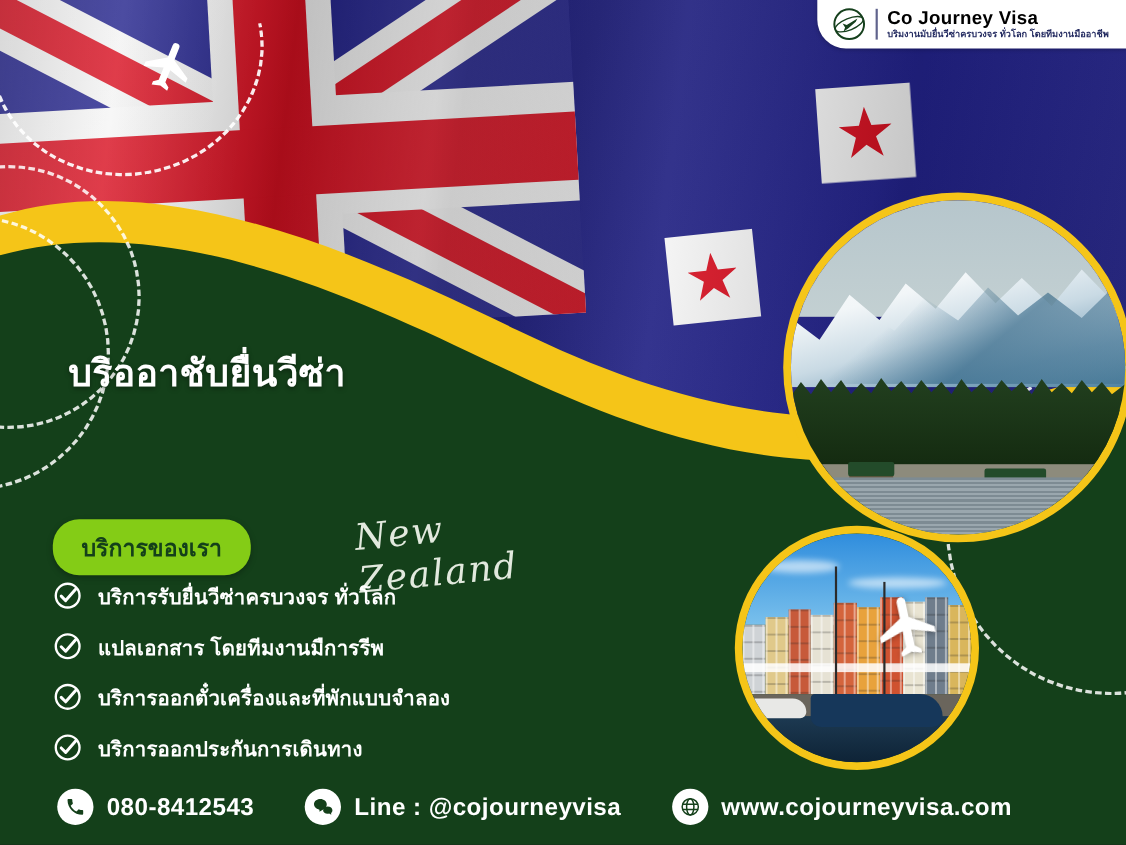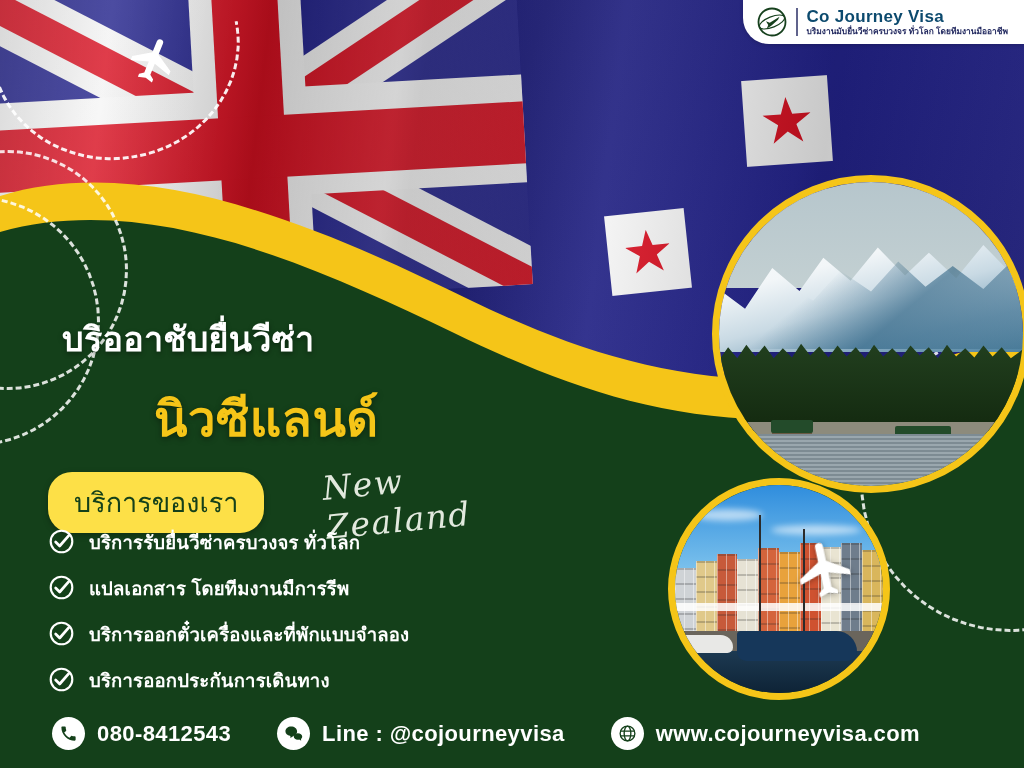--- a/index.html
+++ b/index.html
@@ -60,36 +60,36 @@
   .plane-top svg{width:100%;height:100%;display:block;}
 
   
   .logo{position:absolute;right:0;top:0;height:44px;padding:4px 16px 4px 14px;
     background:#fff;border-bottom-left-radius:26px;display:flex;align-items:center;gap:9px;
     box-shadow:0 1px 4px rgba(0,0,0,.2);}
   .logo-mark{width:30px;height:30px;border-radius:50%;flex:none;color:#16401d;}
   .logo-mark svg{width:100%;height:100%;display:block;}
   .logo-sep{width:2px;height:28px;background:#2b2f66;opacity:.75;}
   .logo-txt{line-height:1.02;}
-  .logo-name{font-size:17px;font-weight:700;color:#0c4a6e;letter-spacing:.3px;white-space:nowrap;}
+  .logo-name{font-size:17px;font-weight:700;color:#000000;letter-spacing:.3px;white-space:nowrap;}
   .logo-sub{font-size:8.4px;font-weight:700;color:#232a60;white-space:nowrap;margin-top:2px;}
 
   
   .headline{position:absolute;left:62px;top:312px;}
   .h-top{font-size:34px;font-weight:700;color:#fff;letter-spacing:.3px;
          text-shadow:0 2px 5px rgba(0,0,0,.4);}
   .h-main{font-size:49px;font-weight:700;color:#f5c518;margin-top:14px;margin-left:92px;
          letter-spacing:.5px;text-shadow:0 2px 6px rgba(0,0,0,.4);}
   .h-script{position:absolute;left:262px;top:150px;font-size:33px;color:#eef3e9;
     font-family:"DejaVu Serif",serif;font-style:italic;font-weight:400;
     transform:rotate(-5.5deg);letter-spacing:1.5px;opacity:.95;}
 
   
-  .badge{position:absolute;left:48px;top:472px;background:#fde047;border-radius:24px;
-    padding:9px 26px;font-size:27px;font-weight:400;color:#14401a;
+  .badge{position:absolute;left:48px;top:472px;background:#84cc16;border-radius:24px;
+    padding:9px 26px;font-size:21px;font-weight:700;color:#14401a;
     box-shadow:0 2px 6px rgba(0,0,0,.28);}
   .list{position:absolute;left:48px;top:528px;display:flex;flex-direction:column;gap:17px;}
   .li{display:flex;gap:14px;}
   .li-ic{width:27px;height:27px;flex:none;color:#fff;}
   .li-ic svg{width:100%;height:100%;display:block;}
   .li-tx{font-size:18.5px;font-weight:700;color:#fff;letter-spacing:.2px;}
 
   
   .circ{position:absolute;border-radius:50%;overflow:hidden;}
   .ring-big{left:712px;top:175px;width:318px;height:318px;border:7px solid #f5c518;}
@@ -266,21 +266,20 @@
     </div>
     <div class="logo-sep"></div>
     <div class="logo-txt">
       <div class="logo-name">Co Journey Visa</div>
       <div class="logo-sub">บริมงานมับยื่นวีซ่าครบวงจร ทั่วโลก โดยทีมงานมืออาชีพ</div>
     </div>
   </div>
 
   <div class="headline">
     <div class="h-top">บริออาชับยื่นวีซ่า</div>
-    <div class="h-main">นิวซีแลนด์</div>
     <div class="h-script">New Zealand</div>
   </div>
 
   <div class="badge">บริการของเรา</div>
 
   <div class="list">
     <div class="li">
       <span class="li-ic">
         <svg viewBox="0 0 24 24" fill="none" stroke="currentColor" stroke-width="1.9">
           <circle cx="12" cy="12" r="9.6"></circle>

